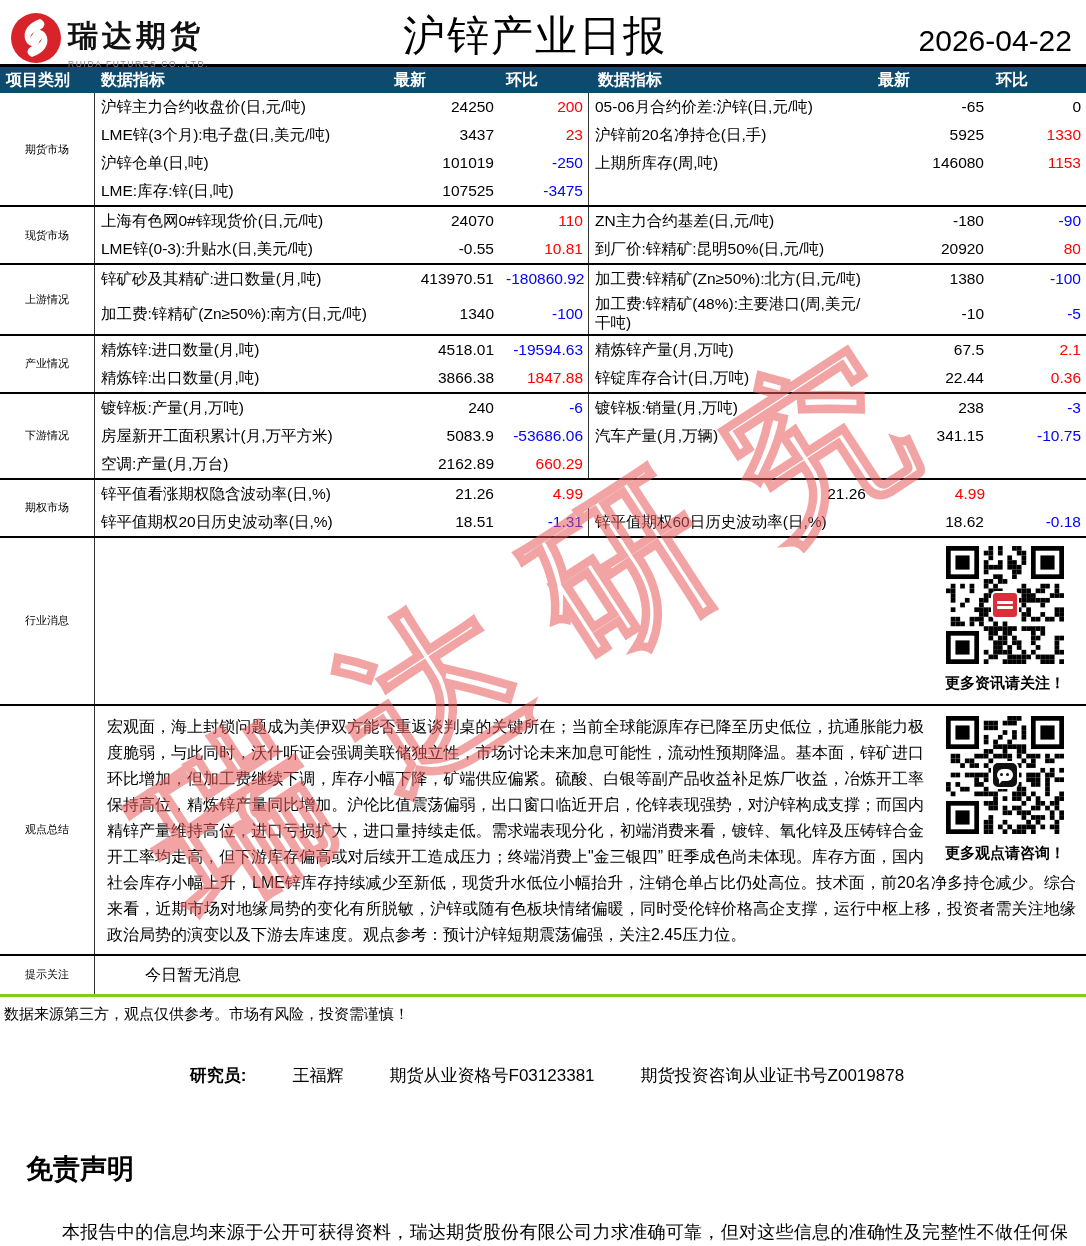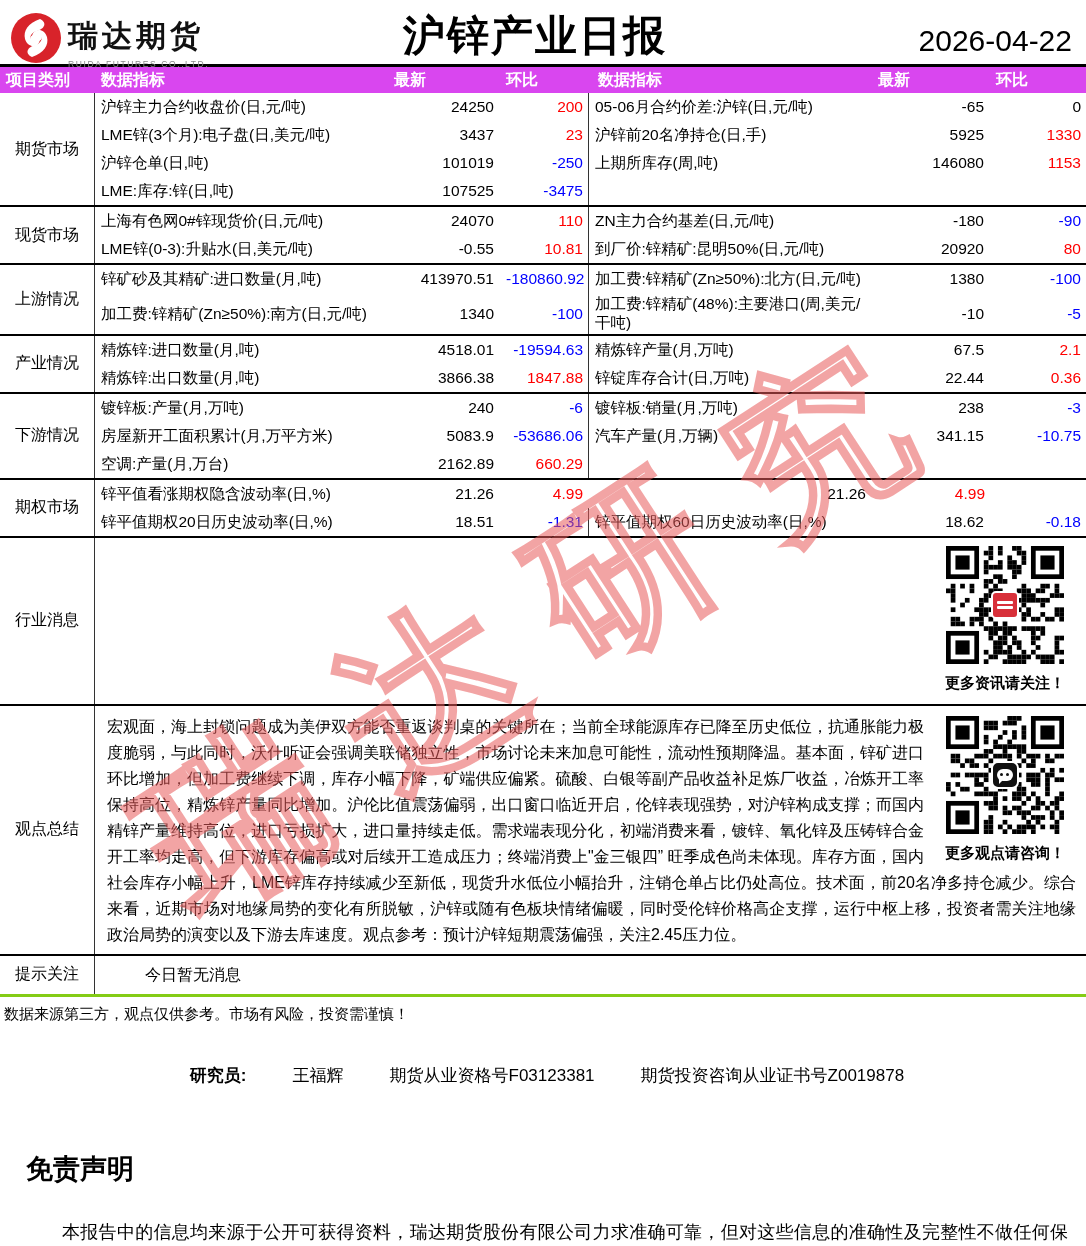--- a/index.html
+++ b/index.html
@@ -9,31 +9,31 @@
     font-family:"Liberation Sans","DejaVu Sans",sans-serif; color:#000;
   }
   
   .hdr { position:relative; height:64px; }
   .logo { position:absolute; left:10px; top:12px; display:flex; align-items:flex-start; }
   .logo-mark { width:52px; height:52px; }
   .logo-txt { margin-left:6px; padding-top:4px; }
   .logo-cn { font-size:30px; font-weight:bold; letter-spacing:4px; color:#111; }
   .logo-en { font-size:8.5px; color:#888; letter-spacing:1.6px; margin-top:2px; }
   .rpt-title { position:absolute; left:0; right:16px; top:8px; text-align:center;
-    font-size:42px; font-weight:bold; letter-spacing:2px; }
+    font-size:42px; font-weight:normal; letter-spacing:2px; }
   .rpt-date { position:absolute; right:14px; top:24px; font-size:30px; }
   .hdr-rule { height:3px; background:#000; }
   
   .thead { display:grid; grid-template-columns:95px 293px 112px 88px 284px 118px 96px;
-    background:#d946ef; color:#fff; font-weight:bold; font-size:16px; height:26px; align-items:center; }
+    background:#0c4a6e; color:#fff; font-weight:bold; font-size:16px; height:26px; align-items:center; }
   .thead .c { padding:0 6px; }
   .thead .num { }
   .section { display:flex; border-bottom:2.5px solid #000; }
   .cat { width:95px; flex:0 0 95px; display:flex; align-items:center; justify-content:center;
-    font-size:16px; border-right:1.5px solid #333; padding:2px; text-align:center; }
+    font-size:11px; border-right:1.5px solid #333; padding:2px; text-align:center; }
   .rows { flex:1; }
   .r { display:grid; grid-template-columns:293px 112px 88px 284px 118px 96px; align-items:center; min-height:28px; }
   .cell { font-size:15.5px; padding:1px 6px; line-height:1.25; }
   .lbl {}
   .val { text-align:right; }
   .chg { text-align:right; padding-right:5px; }
   .rl { border-left:1.5px solid #333; align-self:stretch; display:flex; align-items:center; }
   .red { color:#f00; } .blue { color:#00f; } .black { color:#000; }
   
   .txtwrap { flex:1; padding:8px 10px 6px 12px; font-size:16px; line-height:26px; text-align:justify; }

